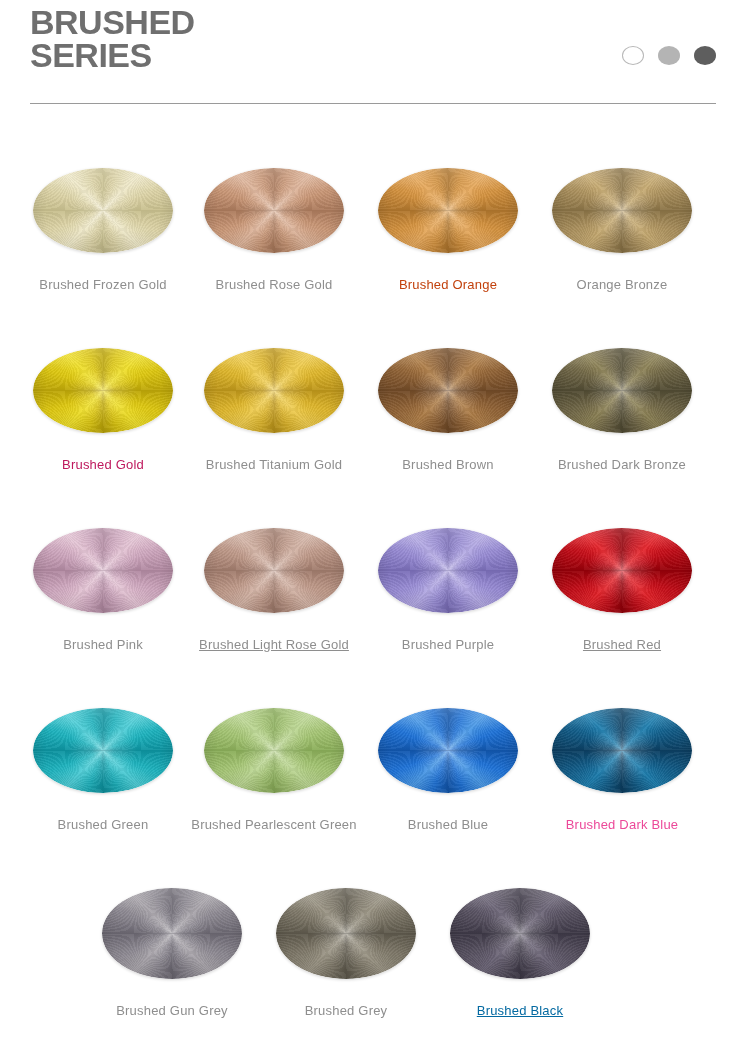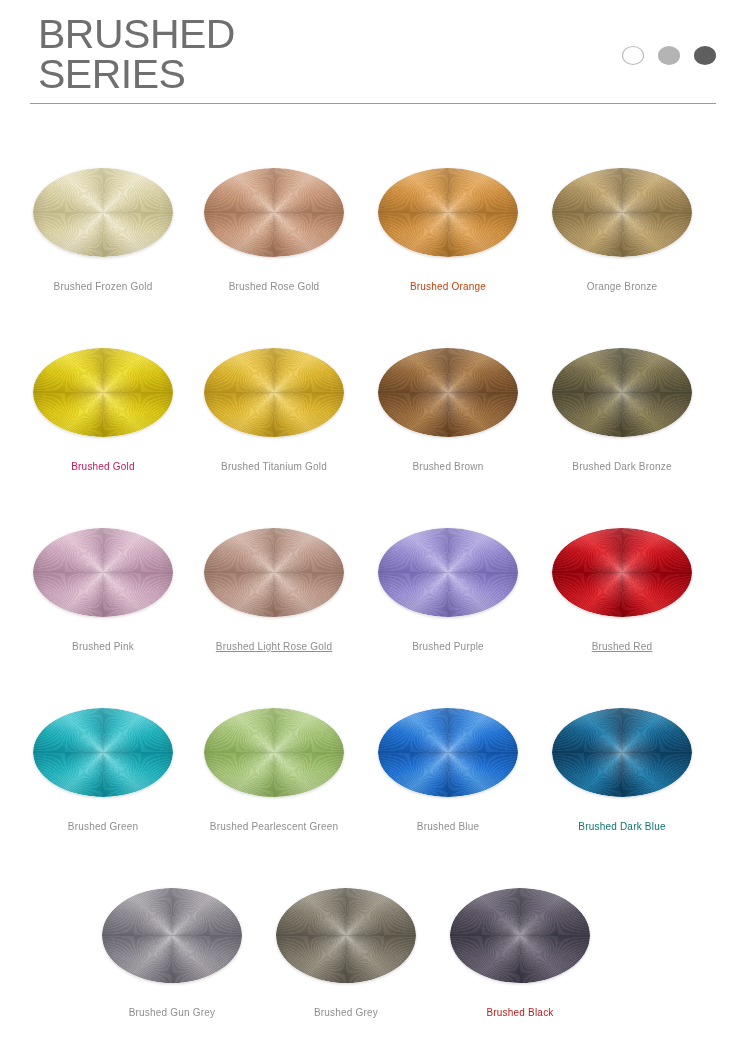--- a/index.html
+++ b/index.html
@@ -10,23 +10,23 @@
     background: #ffffff;
     font-family: "Liberation Sans", "DejaVu Sans", sans-serif;
     overflow: hidden;
   }
   .page { position: relative; width: 746px; height: 1056px; background: #fff; }
 
   
   .header { position: absolute; left: 0; top: 0; width: 746px; height: 112px; }
   .title {
     position: absolute; left: 30px; top: 6px;
-    font-size: 41px; font-weight: normal; line-height: 0.98;
+    font-size: 34px; font-weight: bold; line-height: 0.98;
     letter-spacing: -0.5px; color: #6f6f6f; white-space: pre-line;
-    margin: 8px;
+    margin: 0;
   }
   .dots { position: absolute; right: 30px; top: 46px; display: flex; gap: 14px; align-items: center; }
   .dot { width: 22px; height: 19px; border-radius: 50%; display: block; }
   .dot-outline { background: #ffffff; border: 1px solid #b8b8b8; }
   .dot-mid { background: #b4b4b4; }
   .dot-dark { background: #5e5e5e; }
   .rule {
     position: absolute; left: 30px; top: 103px; width: 686px; height: 1px;
     background: #9a9a9a;
   }
@@ -85,21 +85,21 @@
     position: absolute; inset: 0; border-radius: 50%;
     background: linear-gradient(to bottom,
         rgba(255,255,255,0.20) 0%,
         rgba(255,255,255,0.00) 26%,
         rgba(0,0,0,0.00) 72%,
         rgba(0,0,0,0.10) 100%);
   }
 
   .label {
     margin-top: 24px;
-    font-size: 10px;
+    font-size: 13px;
     color: #8e8e8e;
     letter-spacing: 0.2px;
     text-align: right;
     white-space: nowrap;
     font-family: "Liberation Sans", "DejaVu Sans", sans-serif;
   }
 </style>
 </head>
 <body>
 
@@ -293,21 +293,21 @@
         </div>
         <div class="cell">
           <div class="swatch-wrap">
             <div class="swatch">
               <div class="burst" style="background: conic-gradient(from 45deg, rgb(30, 127, 176) 0deg, rgb(18, 91, 134) 24deg, rgb(12, 63, 98) 45deg, rgb(18, 91, 134) 66deg, rgb(30, 127, 176) 90deg, rgb(18, 91, 134) 114deg, rgb(12, 63, 98) 135deg, rgb(18, 91, 134) 156deg, rgb(30, 127, 176) 180deg, rgb(18, 91, 134) 204deg, rgb(12, 63, 98) 225deg, rgb(18, 91, 134) 246deg, rgb(30, 127, 176) 270deg, rgb(18, 91, 134) 294deg, rgb(12, 63, 98) 315deg, rgb(18, 91, 134) 336deg, rgb(30, 127, 176) 360deg);"></div>
               <div class="grain"></div>
               <div class="sheen"></div>
               <div class="rim"></div>
             </div>
           </div>
-          <div class="label" style="color: #0f766e;">Brushed Dark Blue</div>
+          <div class="label" style="color: #ec4899;">Brushed Dark Blue</div>
         </div>
       </div>
       <div class="row cols3 last">
         <div class="cell">
           <div class="swatch-wrap">
             <div class="swatch">
               <div class="burst" style="background: conic-gradient(from 45deg, rgb(169, 165, 171) 0deg, rgb(138, 134, 143) 24deg, rgb(108, 104, 114) 45deg, rgb(138, 134, 143) 66deg, rgb(169, 165, 171) 90deg, rgb(138, 134, 143) 114deg, rgb(108, 104, 114) 135deg, rgb(138, 134, 143) 156deg, rgb(169, 165, 171) 180deg, rgb(138, 134, 143) 204deg, rgb(108, 104, 114) 225deg, rgb(138, 134, 143) 246deg, rgb(169, 165, 171) 270deg, rgb(138, 134, 143) 294deg, rgb(108, 104, 114) 315deg, rgb(138, 134, 143) 336deg, rgb(169, 165, 171) 360deg);"></div>
               <div class="grain"></div>
               <div class="sheen"></div>
               <div class="rim"></div>
@@ -328,18 +328,18 @@
         </div>
         <div class="cell">
           <div class="swatch-wrap">
             <div class="swatch">
               <div class="burst" style="background: conic-gradient(from 45deg, rgb(109, 102, 120) 0deg, rgb(86, 80, 95) 24deg, rgb(62, 57, 71) 45deg, rgb(86, 80, 95) 66deg, rgb(109, 102, 120) 90deg, rgb(86, 80, 95) 114deg, rgb(62, 57, 71) 135deg, rgb(86, 80, 95) 156deg, rgb(109, 102, 120) 180deg, rgb(86, 80, 95) 204deg, rgb(62, 57, 71) 225deg, rgb(86, 80, 95) 246deg, rgb(109, 102, 120) 270deg, rgb(86, 80, 95) 294deg, rgb(62, 57, 71) 315deg, rgb(86, 80, 95) 336deg, rgb(109, 102, 120) 360deg);"></div>
               <div class="grain"></div>
               <div class="sheen"></div>
               <div class="rim"></div>
             </div>
           </div>
-          <div class="label" style="color: #b91c1c;">Brushed Black</div>
+          <div class="label" style="color: #0369a1; text-decoration: underline;">Brushed Black</div>
         </div>
       </div>
     </div>
 
 </div>
 
 </body></html>

